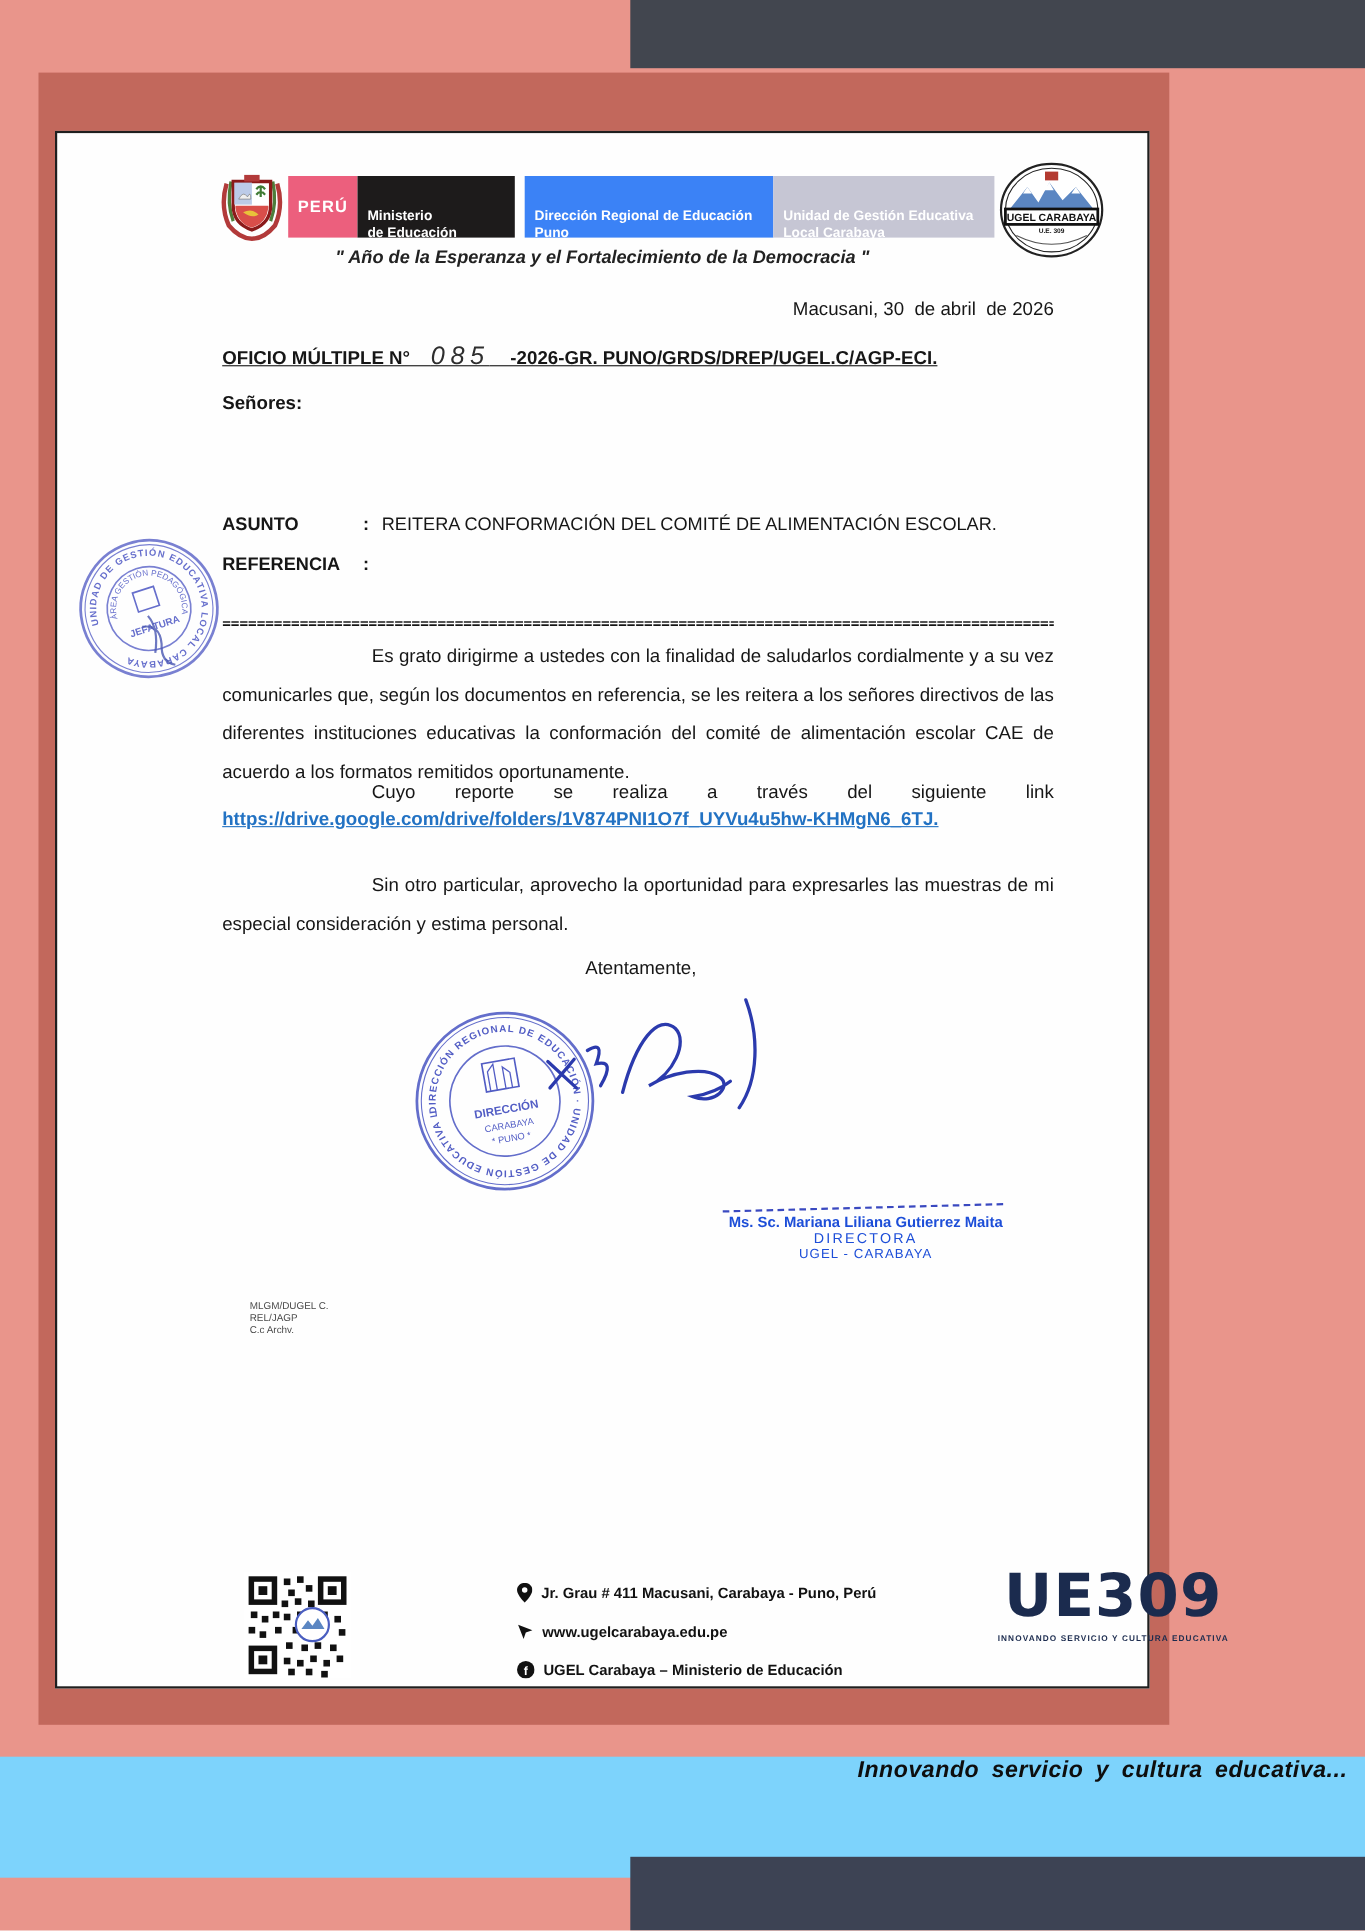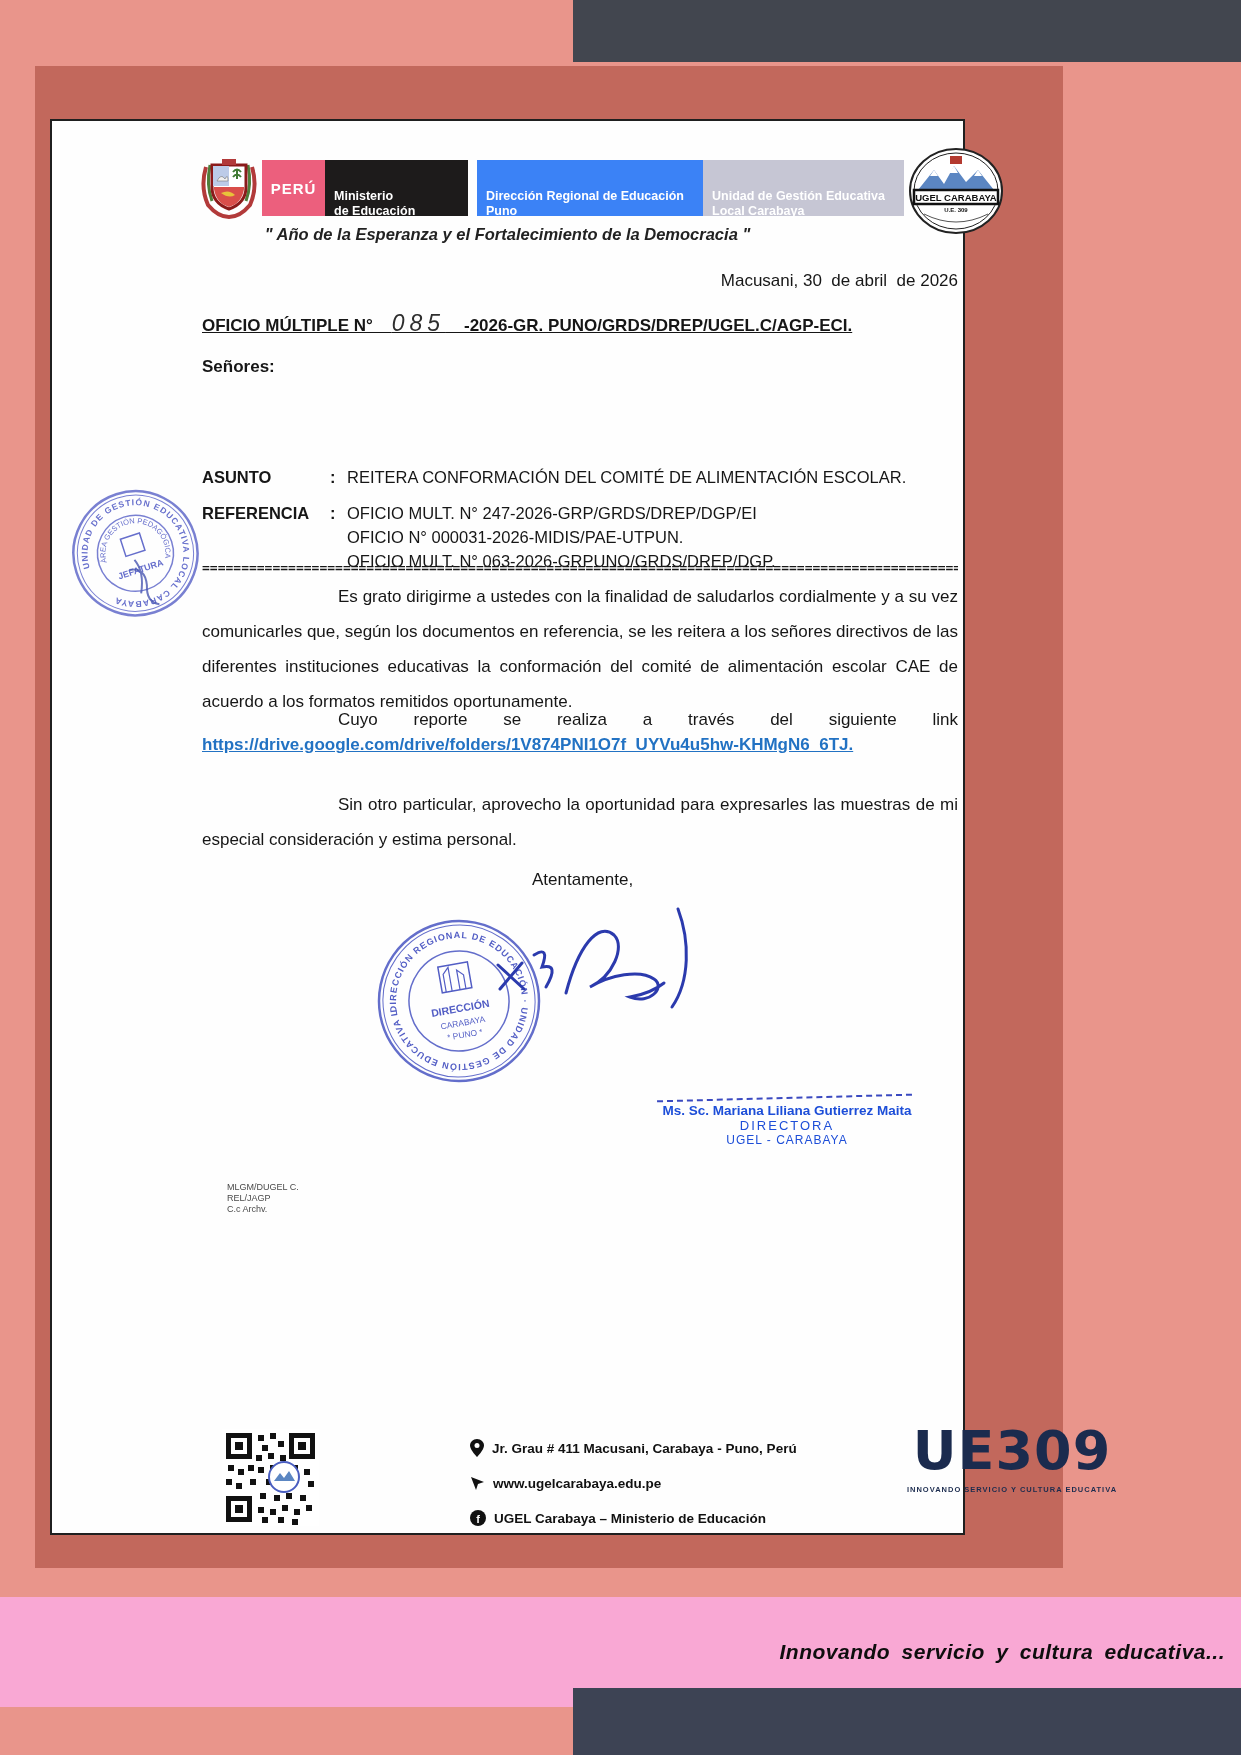--- a/index.html
+++ b/index.html
@@ -3,26 +3,26 @@
 <meta charset="utf-8">
 <style>
   html,body{margin:0;padding:0;}
   body{
     width:1241px;height:1755px;position:relative;overflow:hidden;
     background:#e9958b;
     font-family:"Liberation Sans",sans-serif;color:#161616;
   }
   .band{position:absolute;}
   .band.top-navy{left:573px;top:0;width:668px;height:62px;background:#42464f;}
-  .band.bottom-white{left:0;top:1597px;width:1241px;height:110px;background:#f9a8d4;display:flex;align-items:center;justify-content:flex-end;}
+  .band.bottom-white{left:0;top:1597px;width:1241px;height:110px;background:#7dd3fc;display:flex;justify-content:flex-end;}
   .band.bottom-navy{left:573px;top:1688px;width:668px;height:67px;background:#3d4354;}
   .frame-tagline{font-style:italic;font-weight:700;font-size:21px;letter-spacing:.5px;word-spacing:5px;padding-right:16px;color:#0e0e0e;}
   .rose-panel{position:absolute;left:35px;top:66px;width:1028px;height:1502px;background:#c2685c;}
   .page{
-    position:absolute;left:50px;top:119px;width:915px;height:1416px;
+    position:absolute;left:50px;top:119px;width:995px;height:1416px;
     background:#fefefe;border:2px solid #1f1f1f;box-sizing:border-box;
   }
   .abs{position:absolute;}
   
   .lh-block{position:absolute;top:39px;height:56px;box-sizing:border-box;color:#fff;font-weight:700;font-size:12.5px;line-height:15px;padding:29px 8px 0 9px;}
   .lh-peru{left:210px;width:63px;background:#ec5f7d;font-size:15px;letter-spacing:1px;display:flex;align-items:center;justify-content:center;padding:0;}
   .lh-minedu{left:273px;width:143px;background:#1d1b1b;}
   .lh-drep{left:425px;width:226px;background:#3b82f6;}
   .lh-ugel{left:651px;width:201px;background:#c6c6d4;}
   .motto{position:absolute;left:0;top:104px;width:100%;text-align:center;font-style:italic;font-weight:600;font-size:16.5px;color:#222;}
@@ -129,25 +129,20 @@
 
   <div class="abs content meta-row asunto">
     <div class="meta-label">ASUNTO</div>
     <div class="meta-colon">:</div>
     <div>REITERA CONFORMACIÓN DEL COMITÉ DE ALIMENTACIÓN ESCOLAR.</div>
   </div>
 
   <div class="abs content meta-row referencia">
     <div class="meta-label">REFERENCIA</div>
     <div class="meta-colon">:</div>
-    <div>
-      <div>OFICIO MULT. N° 247-2026-GRP/GRDS/DREP/DGP/EI</div>
-      <div>OFICIO N° 000031-2026-MIDIS/PAE-UTPUN.</div>
-      <div>OFICIO MULT. N° 063-2026-GRPUNO/GRDS/DREP/DGP.</div>
-    </div>
   </div>
 
   <div class="abs content separator">====================================================================================================</div>
 
   <div class="abs content para para1">Es grato dirigirme a ustedes con la finalidad de saludarlos cordialmente y a su vez comunicarles que, según los documentos en referencia, se les reitera a los señores directivos de las diferentes instituciones educativas la conformación del comité de alimentación escolar CAE de acuerdo a los formatos remitidos oportunamente.</div>
   <div class="abs content para para2">Cuyo reporte se realiza a través del siguiente link</div>
   <div class="abs content linkline">
     <a href="#">https://drive.google.com/drive/folders/1V874PNI1O7f_UYVu4u5hw-KHMgN6_6TJ.</a>
   </div>
   <div class="abs content para para3">Sin otro particular, aprovecho la oportunidad para expresarles las muestras de mi especial consideración y estima personal.</div>

